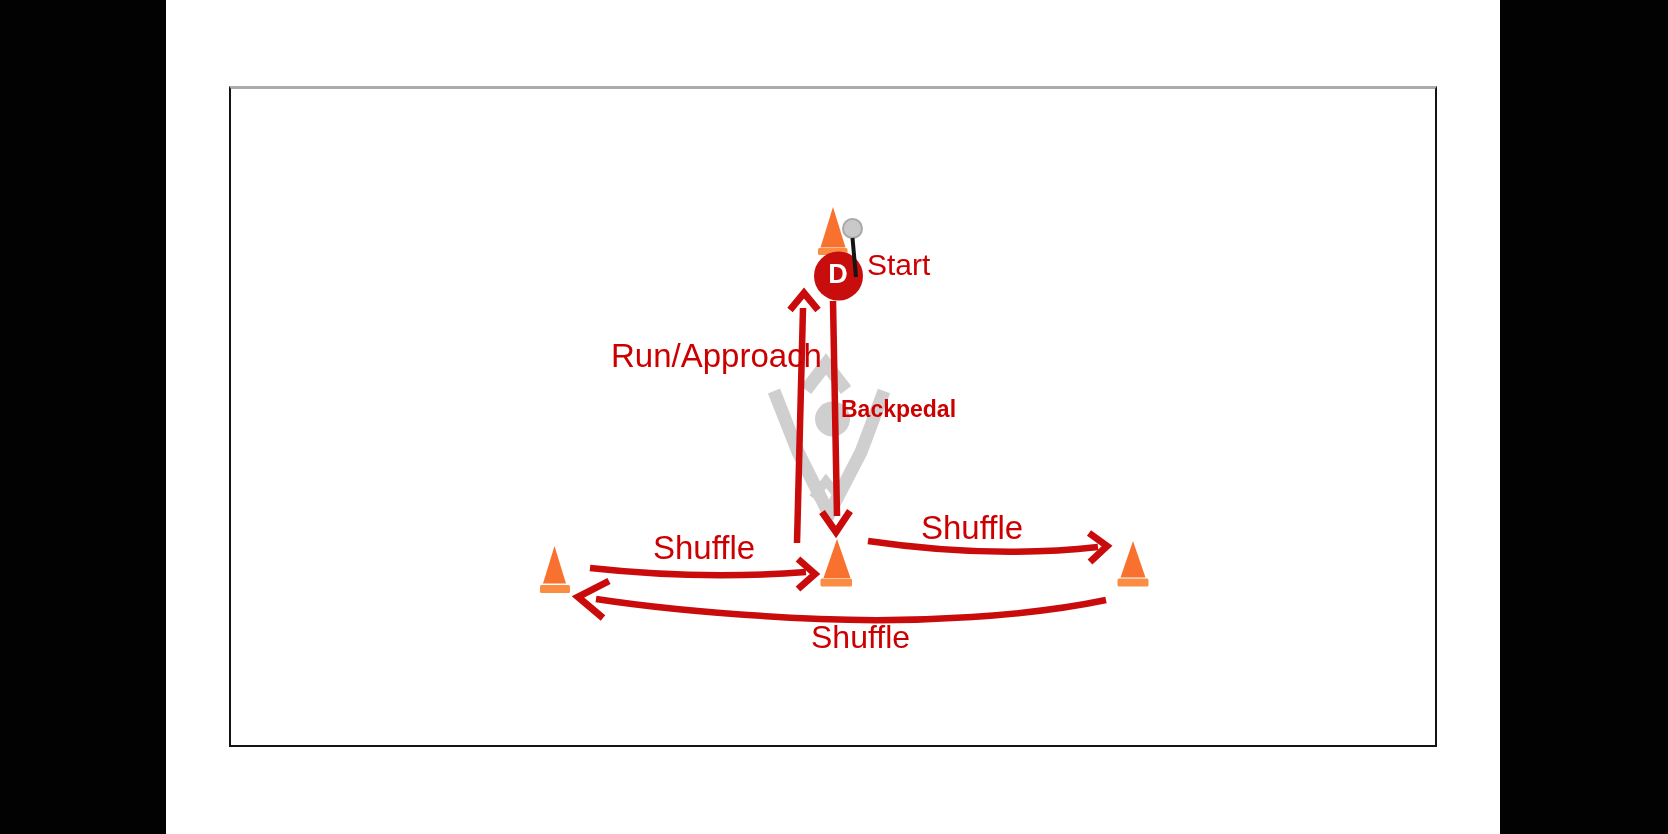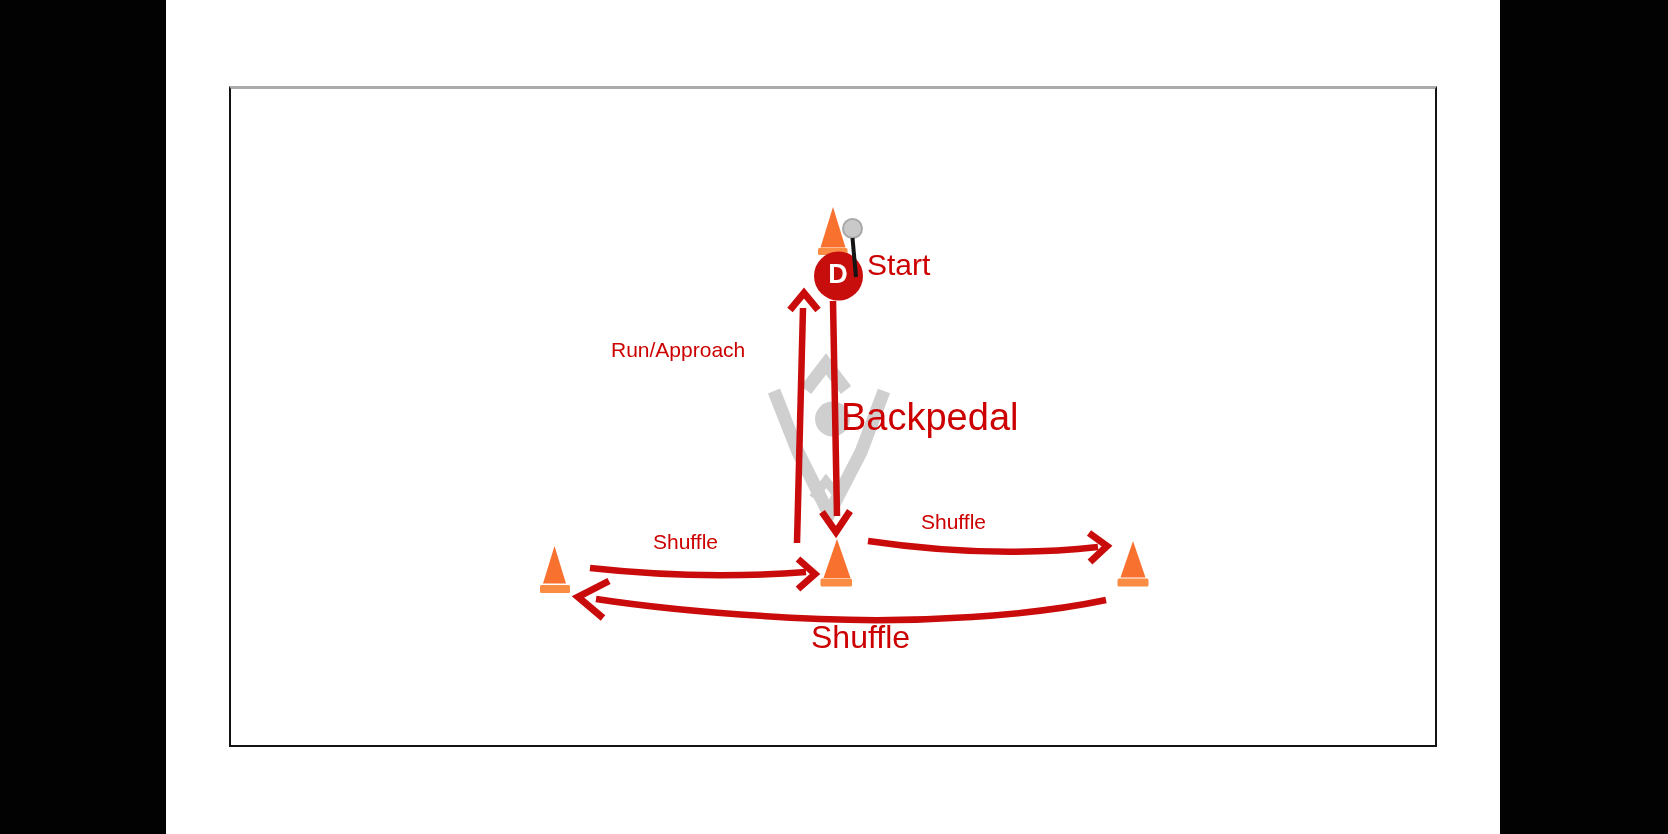--- a/index.html
+++ b/index.html
@@ -13,26 +13,26 @@
   .frame {
     position:absolute; left:229px; top:86px; width:1208px; height:661px;
     box-sizing:border-box; background:#ffffff;
     border-top:3px solid #ababab;
     border-left:2px solid #141414;
     border-right:2px solid #141414;
     border-bottom:2px solid #141414;
   }
   svg.canvas { position:absolute; left:0; top:0; width:1668px; height:834px; }
   .lbl {
-    position:absolute; color:#cc0000; font-size:21px; line-height:1;
+    position:absolute; color:#cc0000; font-size:33px; line-height:1;
     white-space:nowrap; letter-spacing:0;
   }
   .lbl.start     { left:867px;  top:250px; font-size:30px;text-align:center; }
   .lbl.run       { left:611px;  top:339px; }
-  .lbl.backpedal { left:841px;  top:398px; font-size:38px; }
+  .lbl.backpedal { left:841px;  top:398px; font-size:23px;font-weight:bold; }
   .lbl.shuffle-l { left:653px;  top:531px; }
   .lbl.shuffle-r { left:921px;  top:511px; }
   .lbl.shuffle-b { left:811px;  top:621px; font-size:32px; }
   .marker-letter {
     position:absolute; left:838px; top:276px;
     transform:translate(-50%,-54%);
     color:#ffffff; font-size:27px; font-weight:bold; line-height:1;
   }
 </style>
 </head>

